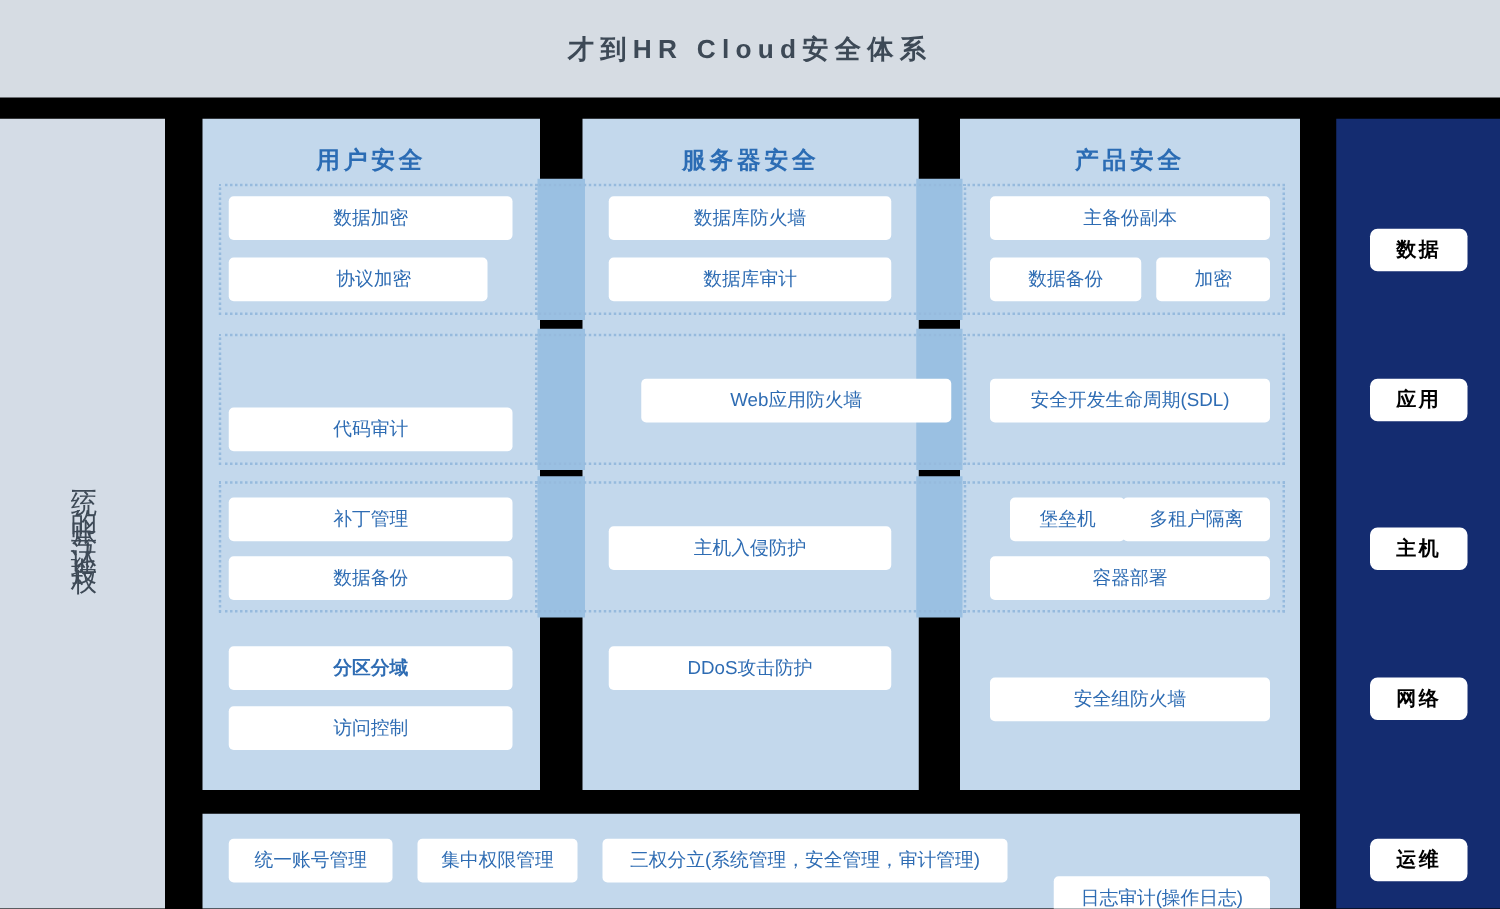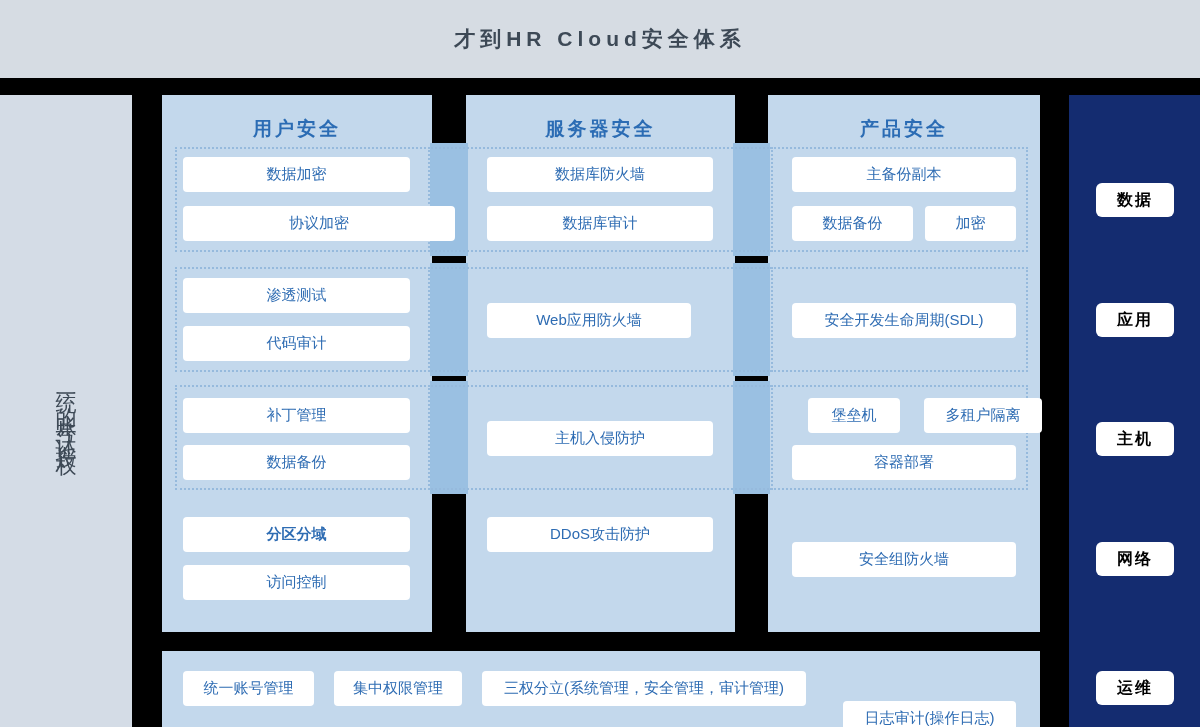--- a/index.html
+++ b/index.html
@@ -73,40 +73,39 @@
   <div class="group" style="left:175px;top:267px;width:255px;"></div>
   <div class="group" style="left:175px;top:385px;width:255px;"></div>
   <div class="group hspan" style="left:428px;top:147px;width:344px;"></div>
   <div class="group hspan" style="left:428px;top:267px;width:344px;"></div>
   <div class="group hspan" style="left:428px;top:385px;width:344px;"></div>
   <div class="group" style="left:771px;top:147px;width:257px;"></div>
   <div class="group" style="left:771px;top:267px;width:257px;"></div>
   <div class="group" style="left:771px;top:385px;width:257px;"></div>
 
   <div class="node" style="left:183px;top:157px;width:227px;">数据加密</div>
-  <div class="node" style="left:183px;top:206px;width:272px;">协议加密</div>
-  <div class="node" style="left:183px;top:278px;width:227px;">渗透测试</div>
+  <div class="node" style="left:183px;top:206px;width:182px;padding-left:25px;">协议加密</div>
   <div class="node" style="left:183px;top:326px;width:227px;">代码审计</div>
   <div class="node" style="left:183px;top:398px;width:227px;">补丁管理</div>
   <div class="node" style="left:183px;top:445px;width:227px;">数据备份</div>
   <div class="node" style="left:183px;top:517px;width:227px;font-weight:bold;">分区分域</div>
   <div class="node" style="left:183px;top:565px;width:227px;">访问控制</div>
 
   <div class="node" style="left:487px;top:157px;width:226px;">数据库防火墙</div>
   <div class="node" style="left:487px;top:206px;width:226px;">数据库审计</div>
-  <div class="node" style="left:487px;top:303px;width:204px;">Web应用防火墙</div>
+  <div class="node" style="left:513px;top:303px;width:248px;">Web应用防火墙</div>
   <div class="node" style="left:487px;top:421px;width:226px;">主机入侵防护</div>
   <div class="node" style="left:487px;top:517px;width:226px;">DDoS攻击防护</div>
 
   <div class="node" style="left:792px;top:157px;width:224px;">主备份副本</div>
   <div class="node" style="left:792px;top:206px;width:121px;">数据备份</div>
   <div class="node" style="left:925px;top:206px;width:91px;">加密</div>
   <div class="node" style="left:792px;top:303px;width:224px;">安全开发生命周期(SDL)</div>
   <div class="node" style="left:792px;top:398px;width:92px;margin-left:16px;">堡垒机</div>
-  <div class="node" style="left:898px;top:398px;width:118px;margin-left:26px;">多租户隔离</div>
+  <div class="node" style="left:898px;top:398px;width:118px;">多租户隔离</div>
   <div class="node" style="left:792px;top:445px;width:224px;">容器部署</div>
   <div class="node" style="left:792px;top:542px;width:224px;">安全组防火墙</div>
 
   <div id="right-rail"></div>
   <div class="tag" style="top:183px;">数据</div>
   <div class="tag" style="top:303px;">应用</div>
   <div class="tag" style="top:422px;">主机</div>
   <div class="tag" style="top:542px;">网络</div>
   <div class="tag" style="top:671px;">运维</div>
 

